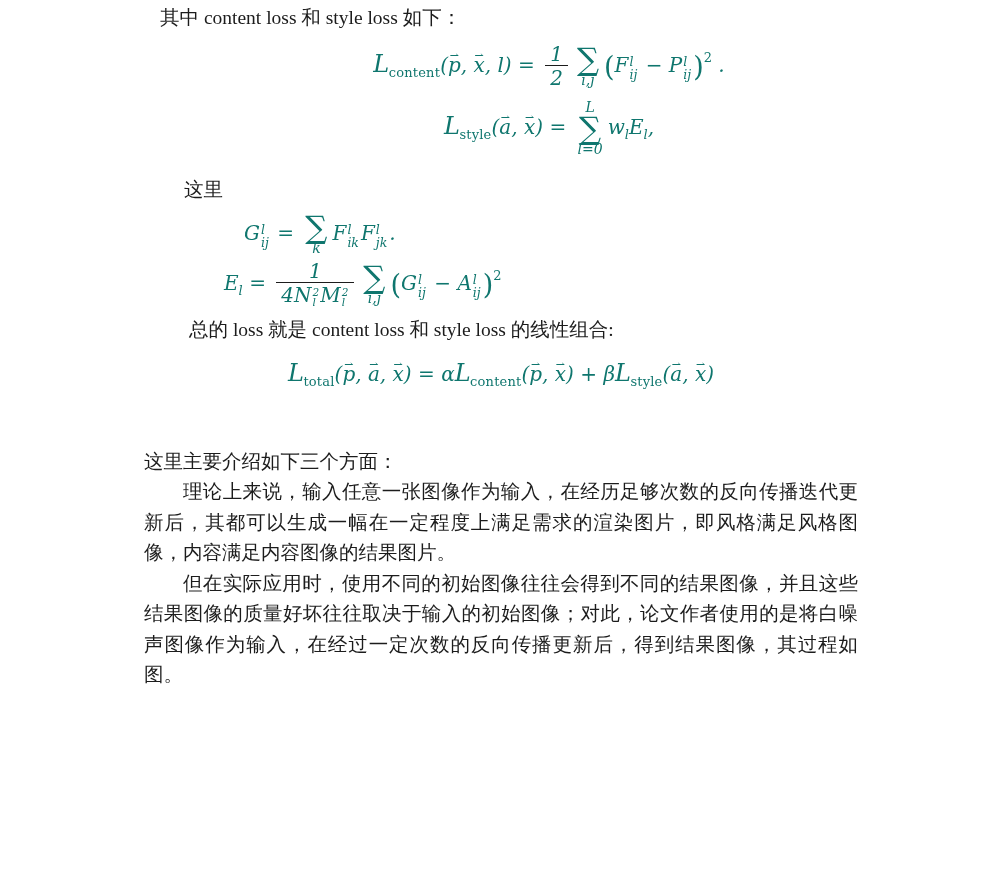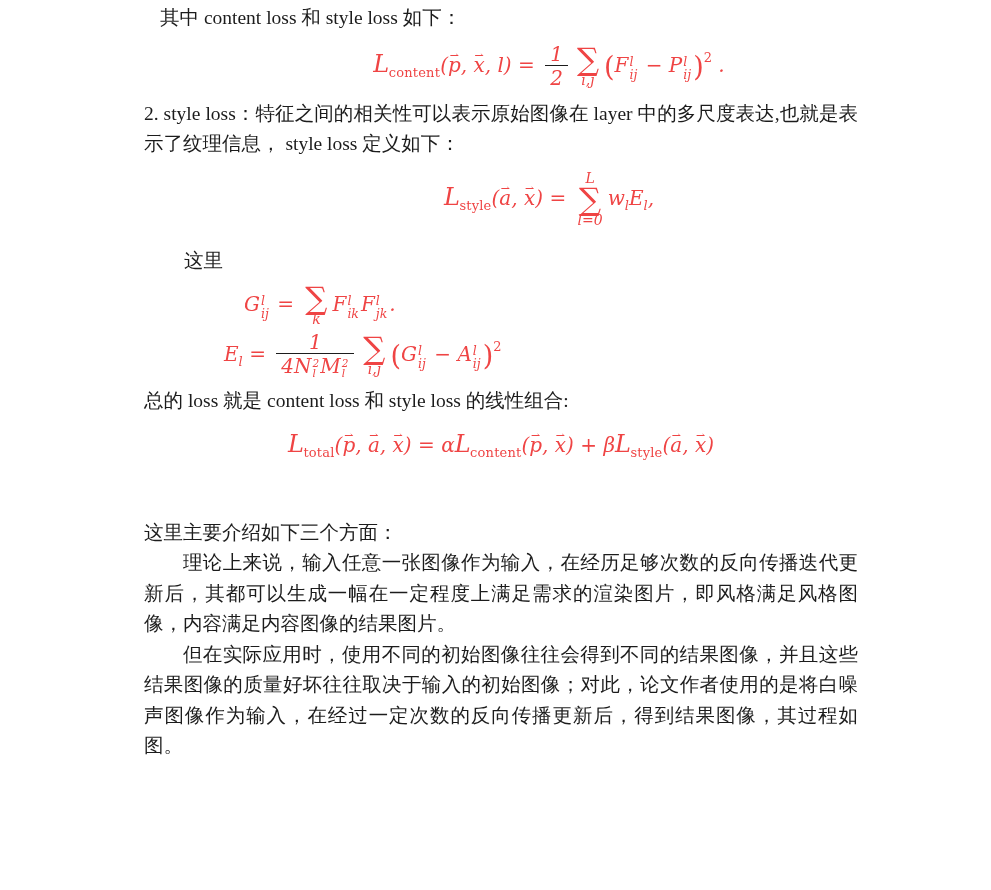--- a/index.html
+++ b/index.html
@@ -9,27 +9,27 @@
     font-family:"Liberation Serif","DejaVu Serif",serif;
   }
   .page{position:relative;width:991px;height:626px;background:#ffffff;}
   .content{position:absolute;left:144px;top:3px;width:714px;}
 
   .txt{margin:0;font-size:19.5px;line-height:30.5px;text-align:justify;color:#1c1c1c;}
   .single{text-align:left;}
   .indent-sm{text-indent:16px;}
   .indent-2em{text-indent:39px;}
   .here{margin-left:40px;margin-top:19px;}
-  .mt-sm{margin-top:8px;}
+  .mt-sm{margin-top:8px;margin-left:45px;}
   .mt-gap{margin-top:52px;}
 
   
   .formula{
     font-family:"DejaVu Serif","Liberation Serif",serif;
-    font-style:italic;font-size:20px;color:#ef4444;
+    font-style:italic;font-size:20px;color:#0f766e;
     white-space:nowrap;width:fit-content;line-height:26px;
   }
   .f-center{margin-left:auto;margin-right:auto;transform:translateX(48px);}
   .f1{margin-top:10px;margin-bottom:10px;}
   .f2{margin-top:12px;}
   .f3{margin-left:100px;margin-top:8px;}
   .f4{margin-left:80px;margin-top:6px;}
   .f-total{margin:14px auto 0 auto;}
 
   .sL{font-size:24px;letter-spacing:-0.5px;}
@@ -59,21 +59,20 @@
 <body>
 
 <div class="page">
   <div class="content">
 
     <p class="txt single indent-sm">其中 content loss 和 style loss 如下：</p>
 
 
     <div class="formula f-center f1"><span class="sL">L</span><span class="nsub">content</span><span>(</span><span class="vec"><span class="arr">⇀</span><span>p</span></span><span>, </span><span class="vec"><span class="arr">⇀</span><span>x</span></span><span>, l) = </span><span class="frac"><span class="num">1</span><span class="den">2</span></span><span class="mop"><span class="op">∑</span><span class="lim">i,j</span></span><span class="bp">(</span><span>F</span><span class="ss"><span>l</span><span>ij</span></span><span> − </span><span>P</span><span class="ss"><span>l</span><span>ij</span></span><span class="bp">)</span><span class="pw">2</span><span> .</span></div>
 
-    <p class="txt">2. style loss：特征之间的相关性可以表示原始图像在 layer 中的多尺度表达,也就是表示了纹理信息， style loss 定义如下：</p>
 
     <div class="formula f-center f2"><span class="sL">L</span><span class="nsub">style</span><span>(</span><span class="vec"><span class="arr">⇀</span><span>a</span></span><span>, </span><span class="vec"><span class="arr">⇀</span><span>x</span></span><span>) = </span><span class="mop"><span class="lim">L</span><span class="op">∑</span><span class="lim">l=0</span></span><span>w</span><span class="sb">l</span><span>E</span><span class="sb">l</span><span>,</span></div>
 
     <p class="txt single here">这里</p>
 
     <div class="formula f3"><span>G</span><span class="ss"><span>l</span><span>ij</span></span><span> = </span><span class="mop"><span class="op">∑</span><span class="lim">k</span></span><span>F</span><span class="ss"><span>l</span><span>ik</span></span><span>F</span><span class="ss"><span>l</span><span>jk</span></span><span>.</span></div>
 
     <div class="formula f4"><span>E</span><span class="sb">l</span><span> = </span><span class="frac"><span class="num">1</span><span class="den"><span>4</span><span>N</span><span class="ss"><span>2</span><span>l</span></span><span>M</span><span class="ss"><span>2</span><span>l</span></span></span></span><span class="mop"><span class="op">∑</span><span class="lim">i,j</span></span><span class="bp">(</span><span>G</span><span class="ss"><span>l</span><span>ij</span></span><span> − </span><span>A</span><span class="ss"><span>l</span><span>ij</span></span><span class="bp">)</span><span class="pw">2</span></div>
 
     <p class="txt mt-sm">总的 loss 就是 content loss 和 style loss 的线性组合:</p>

